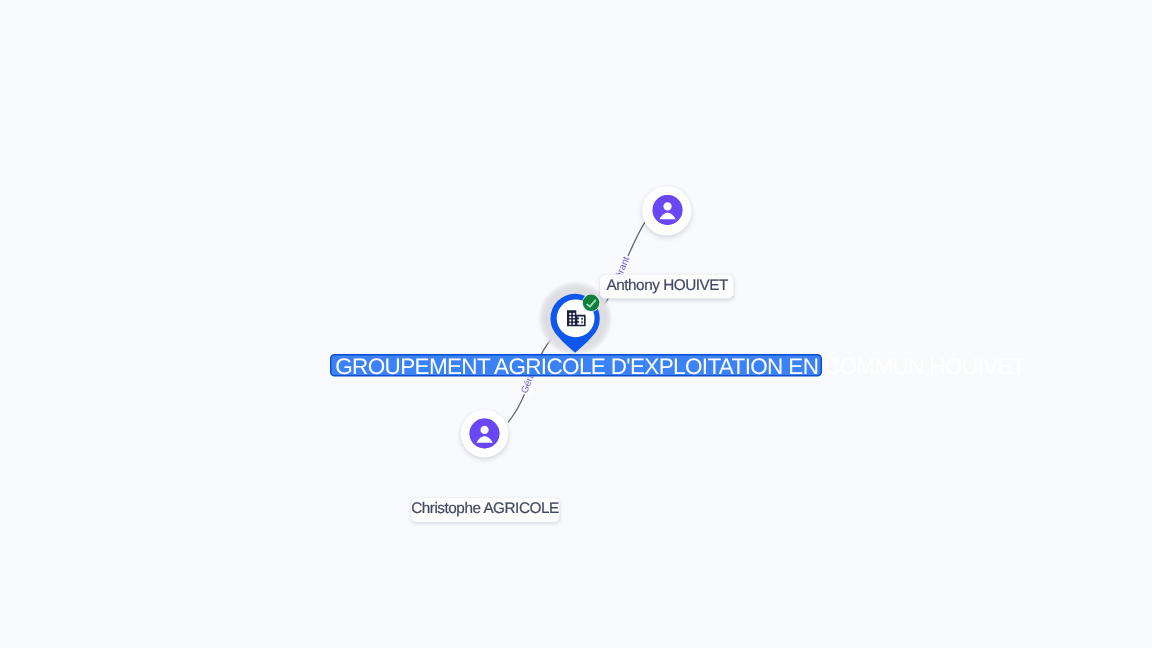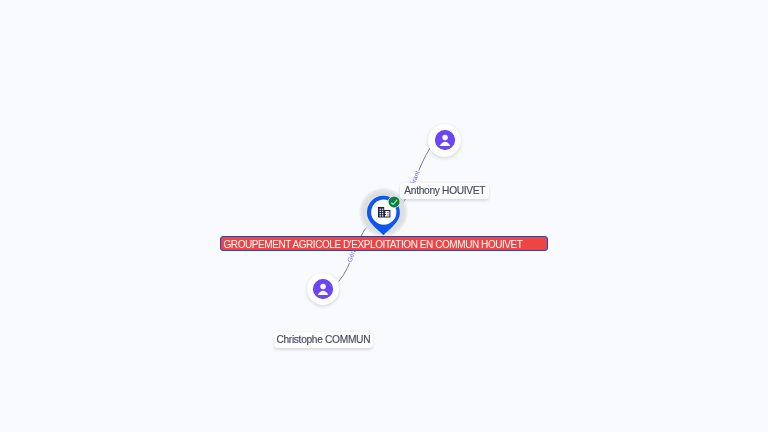--- a/index.html
+++ b/index.html
@@ -12,22 +12,22 @@
   .chip{position:absolute;background:#fdfdfe;border-radius:3.5px;
         box-shadow:0 1.2px 2.6px rgba(80,85,115,.17),0 0 1px rgba(140,145,170,.12);
         font-size:10.2px;letter-spacing:-0.31px;color:#434a61;
         -webkit-text-stroke:0.14px #434a61;
         display:flex;align-items:center;justify-content:center;
         white-space:nowrap;margin-top:28px;}
   #chip-anthony{left:400.3px;top:155px;width:89px;height:15.6px;}
   #chip-christophe{left:274px;top:304px;width:98.6px;height:15.6px;}
 
   #chip-company{position:absolute;left:220px;top:236px;width:328px;height:15px;
-        background:#ef4444;border:1px solid #0b4ed4;border-radius:3px;
-        box-sizing:border-box;color:#fff;font-size:10px;letter-spacing:-0.43px;
+        background:#3b82f6;border:1px solid #0b4ed4;border-radius:3px;
+        box-sizing:border-box;color:#fff;font-size:15px;letter-spacing:-0.43px;
         display:flex;align-items:center;padding-left:2.5px;white-space:nowrap;
         line-height:1;}
   #chip-company > span{position:relative;top:1px;}
 
   
   .pnode{position:absolute;width:32.6px;height:32.6px;border-radius:50%;
          background:#fefeff;box-shadow:0 1.5px 3.5px rgba(70,75,105,.19),0 0 1px rgba(140,145,170,.14);
          display:flex;align-items:center;justify-content:center;}
   #node-anthony{left:428.4px;top:124.2px;}
   #node-christophe{left:306.9px;top:272.5px;}
@@ -86,21 +86,21 @@
     </g>
     <circle cx="394.05" cy="201.9" r="6.1" fill="#e3f5ea"></circle>
     <circle cx="394.05" cy="201.9" r="5.5" fill="#127b3e"></circle>
     <path d="M 391.5 203.0 L 393.3 204.4 L 396.9 200.2" fill="none" stroke="#8fe3b0" stroke-width="1.3" stroke-linecap="round" stroke-linejoin="round"></path>
   </svg>
 
   <div class="chip" id="chip-anthony">
     <span>Anthony HOUIVET</span>
   </div>
   <div class="chip" id="chip-christophe">
-    <span>Christophe COMMUN</span>
+    <span>Christophe AGRICOLE</span>
   </div>
   <div id="chip-company">
     <span>GROUPEMENT AGRICOLE D'EXPLOITATION EN COMMUN HOUIVET</span>
   </div>
 
   <div class="pnode" id="node-anthony">
     <svg class="av" viewBox="0 0 24 24">
       <circle cx="12" cy="12" r="12" fill="#6b46f5"></circle>
       <circle cx="12.05" cy="9.1" r="3.3" fill="#fcfcff"></circle>
       <path d="M 12.05 14.15 C 9.6 14.15 7.1 16.3 5.66 19.32 L 18.45 19.32 C 17.0 16.3 14.5 14.15 12.05 14.15 Z" fill="#fcfcff"></path>

